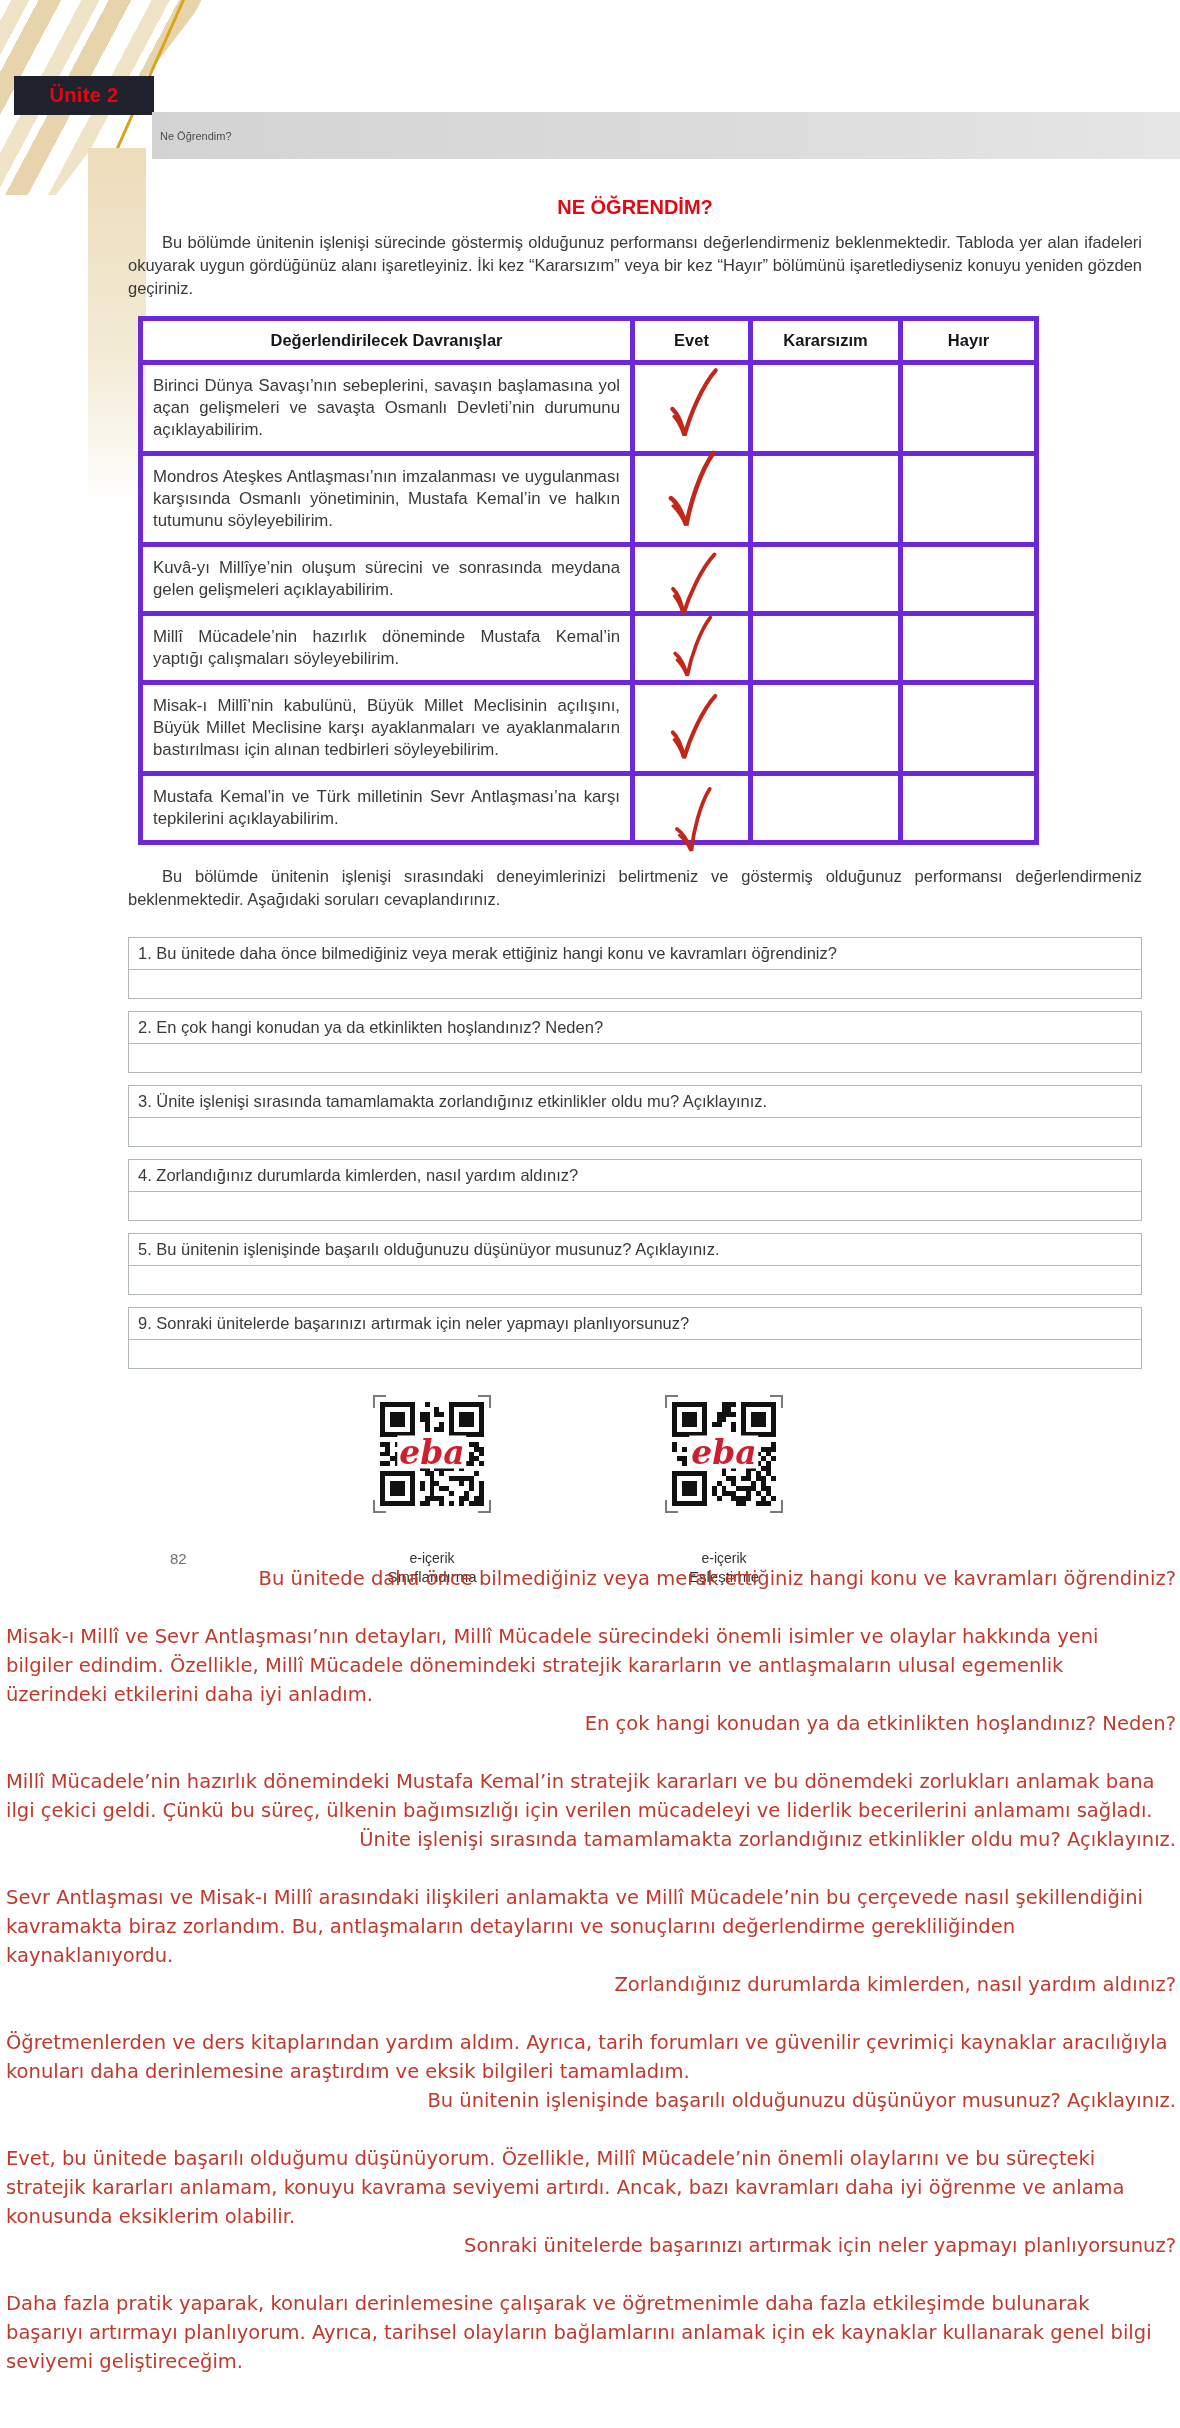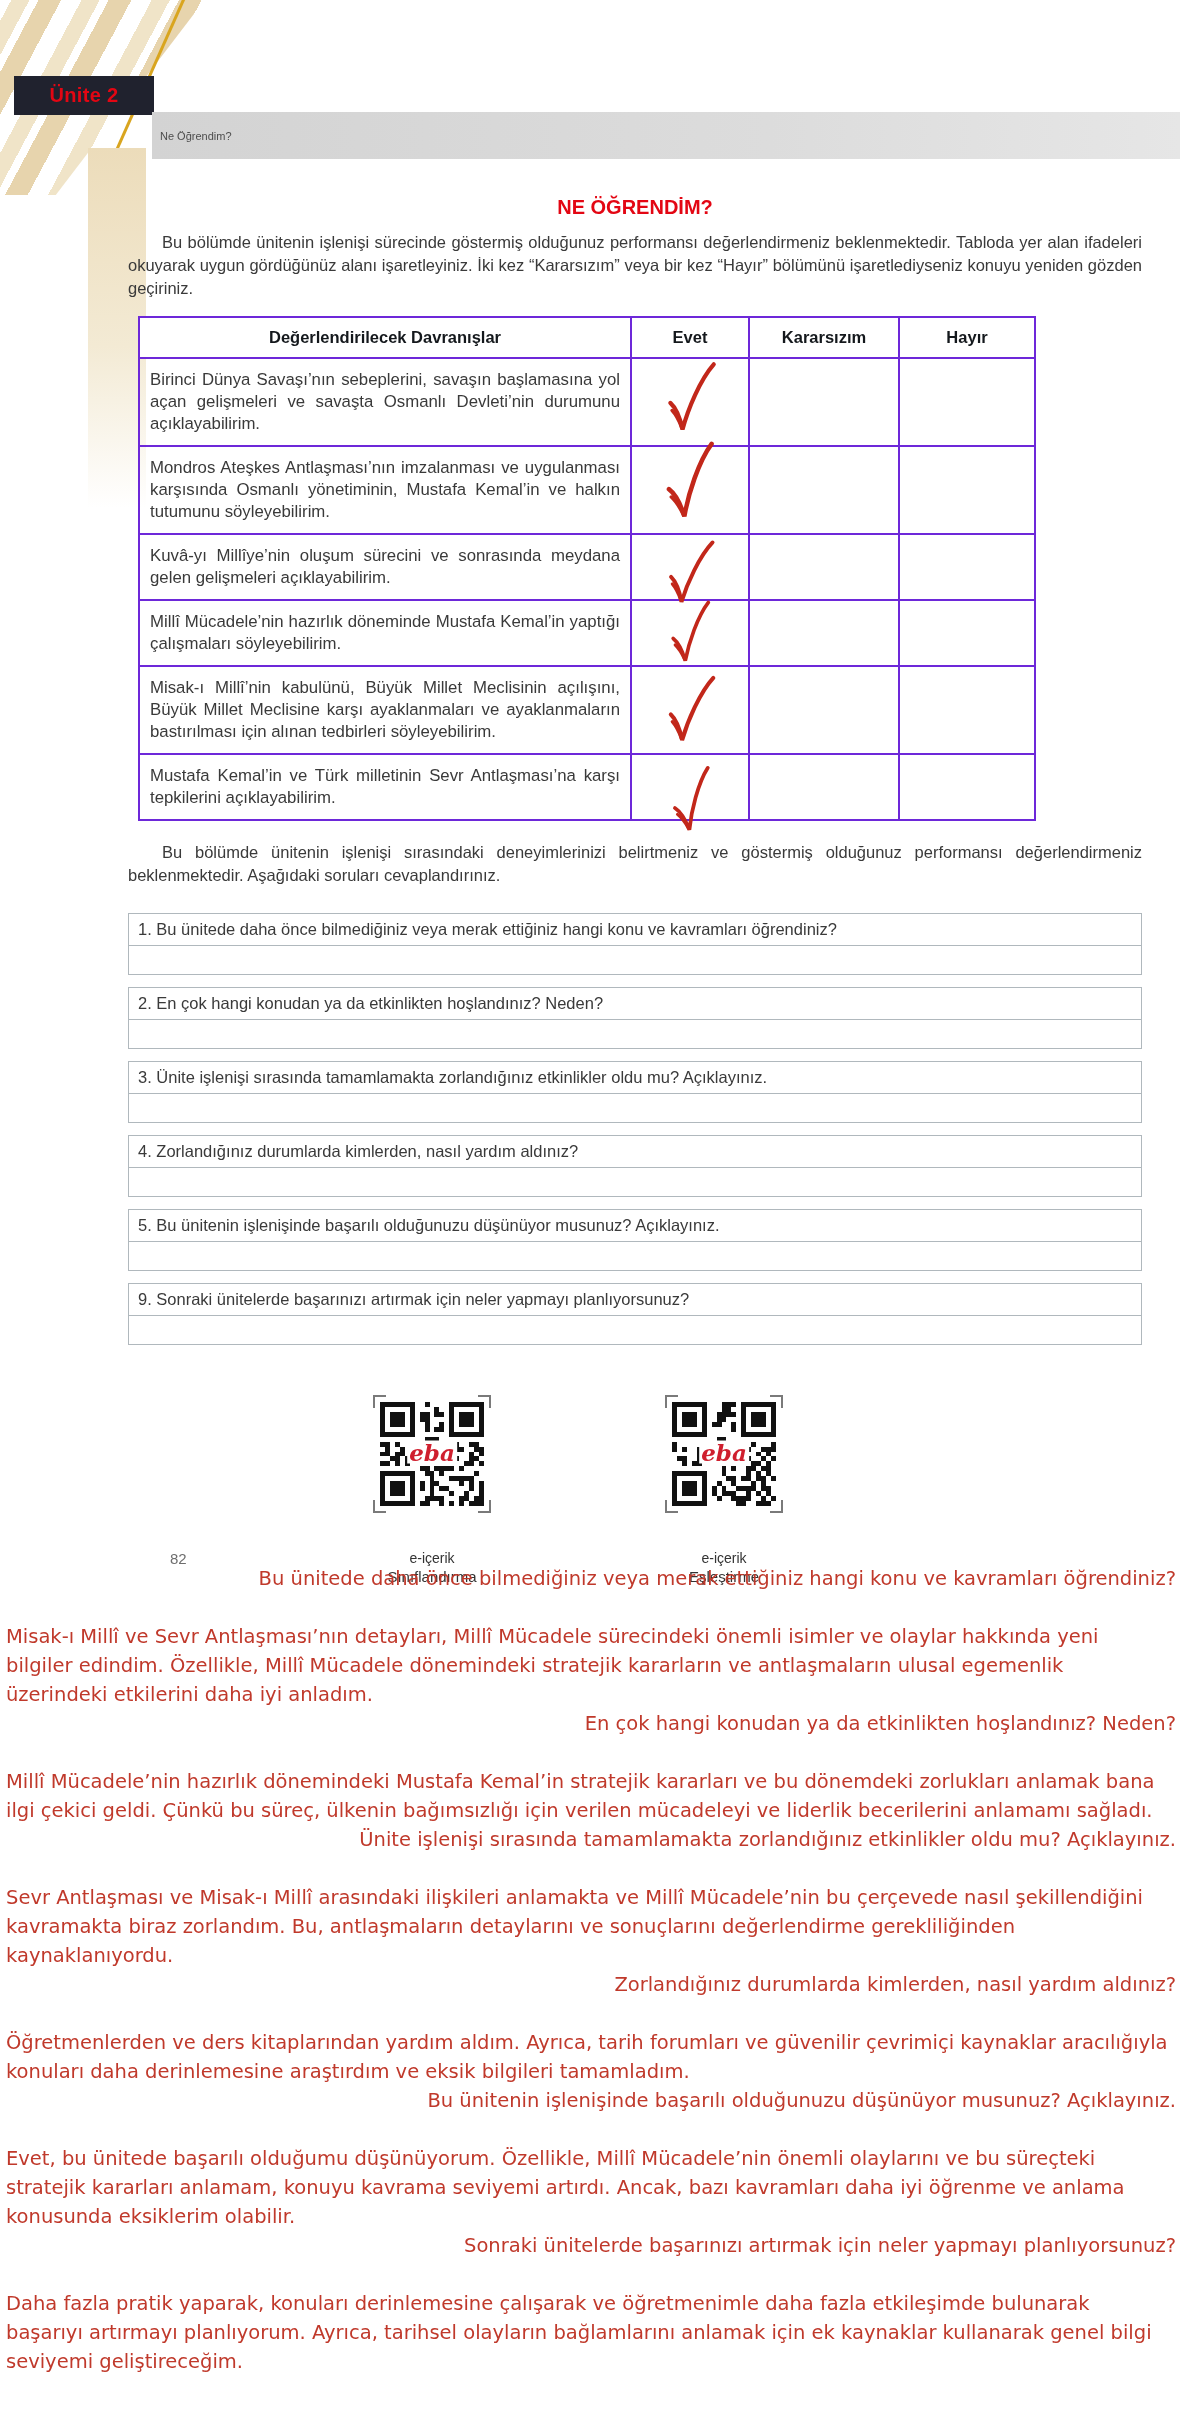--- a/index.html
+++ b/index.html
@@ -34,21 +34,21 @@
     background:linear-gradient(90deg,#d3d3d3,#dcdcdc 60%,#e6e6e6);
     display:flex;align-items:center;
   }
   .header-band span{font-size:11px;color:#4d4d4d;padding-left:8px;}
   
   .content{position:absolute;top:196px;left:128px;width:1014px;box-sizing:border-box;}
   .title{margin:0 0 12px 0;text-align:center;color:#e30613;font-size:20px;font-weight:bold;}
   .intro{margin:0 0 16px 0;font-size:16.5px;line-height:23px;text-align:justify;text-indent:34px;color:#3a3a3a;}
   
   table.eval{border-collapse:collapse;margin:4px 0 20px 10px;table-layout:fixed;width:896px;}
-  table.eval th,table.eval td{border:2px solid #6d28d9;box-sizing:border-box;margin-left:20px;}
+  table.eval th,table.eval td{border:5px solid #6d28d9;box-sizing:border-box;margin-left:20px;}
   table.eval th{font-size:16.5px;font-weight:bold;color:#14181c;text-align:center;padding:10px 4px;background:#ffffff;}
   td.behavior{font-size:16.8px;line-height:22px;color:#3a3a3a;padding:10px 10px;text-align:justify;}
   td.answer-cell{position:relative;}
   .check-wrap{display:none;position:absolute;inset:0;align-items:center;justify-content:center;pointer-events:none;}
   .check-svg{overflow:visible;}
   .row-0 .check-svg{width:56px;height:86px;transform:rotate(2deg) translateY(-4px);}
   .row-1 .check-svg{width:60px;height:94px;transform:rotate(-3deg) translateY(-8px);}
   .row-2 .check-svg{width:52px;height:74px;transform:rotate(4deg) translateY(6px);}
   .row-3 .check-svg{width:50px;height:68px;transform:rotate(-2deg);}
   .row-4 .check-svg{width:54px;height:86px;transform:rotate(3deg);}
@@ -59,21 +59,21 @@
   .qtext{font-size:16.5px;color:#3a3a3a;padding:6px 4px 6px 9px;border-bottom:1px solid #b0b8bd;}
   .answer-space{height:28px;}
   
   .qr-row{position:absolute;top:1402px;left:0;width:1180px;display:flex;justify-content:center;gap:122px;transform:translateX(-12px);}
   .qr-block{width:170px;text-align:center;position:relative;}
   .qr-frame{width:104px;height:104px;margin:0 auto;position:relative;background:#fff;}
   .qr-grid{width:104px;height:104px;display:block;fill:#111;shape-rendering:crispEdges;}
   .qr-logo{
     position:absolute;left:50%;top:48%;transform:translate(-50%,-50%);
     font-family:"DejaVu Serif",serif;font-style:italic;font-weight:bold;
-    color:#cf1f2e;font-size:23px;line-height:1;background:#ffffff;padding:0 2px;
+    color:#cf1f2e;font-size:33px;line-height:1;background:#ffffff;padding:0 2px;
   }
   .corner{position:absolute;width:11px;height:11px;border:0 solid #7a7a7a;}
   .corner.tl{top:-7px;left:-7px;border-top-width:2px;border-left-width:2px;}
   .corner.tr{top:-7px;right:-7px;border-top-width:2px;border-right-width:2px;}
   .corner.bl{bottom:-7px;left:-7px;border-bottom-width:2px;border-left-width:2px;}
   .corner.br{bottom:-7px;right:-7px;border-bottom-width:2px;border-right-width:2px;}
   .qr-label1{margin-top:44px;font-size:14px;color:#333;}
   .qr-label2{margin-top:2px;font-size:15px;color:#333;}
   .page-number{position:absolute;top:1550px;left:170px;font-size:15px;color:#6e6e6e;}
   

